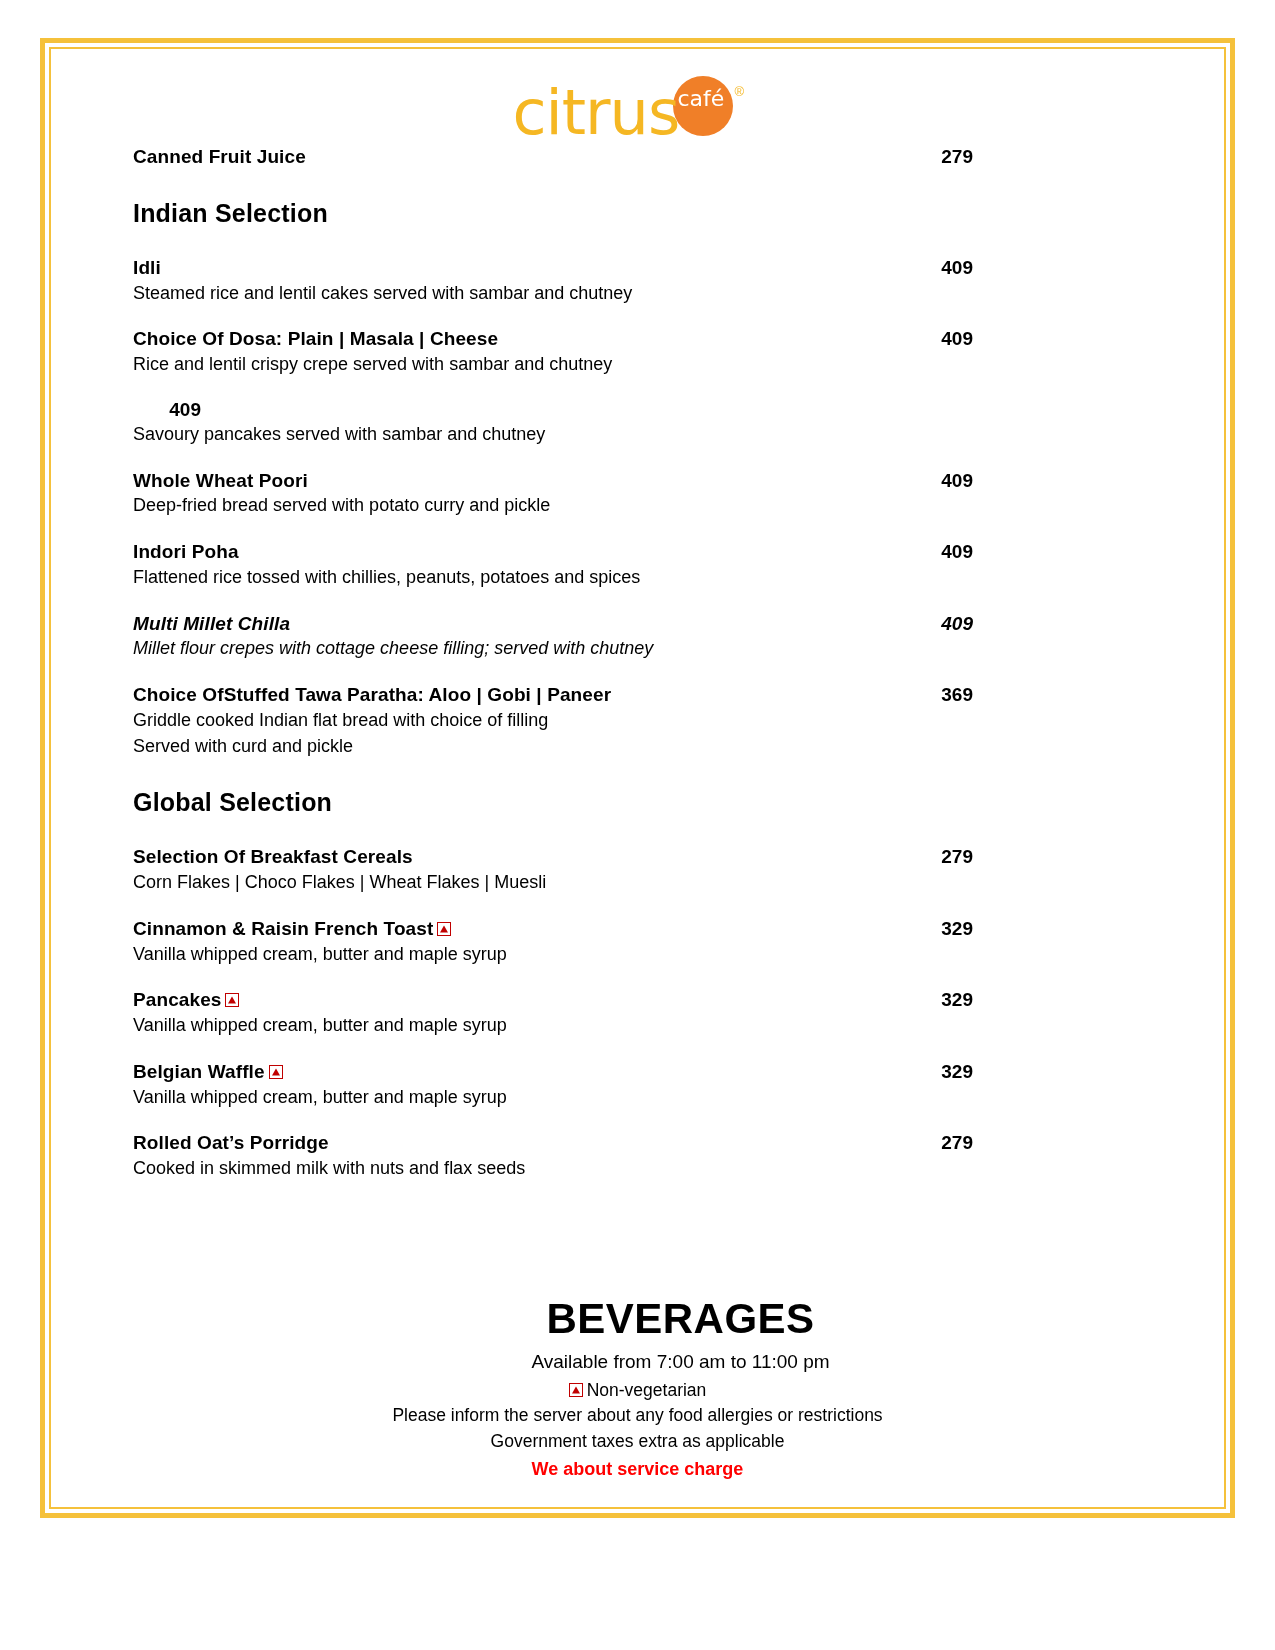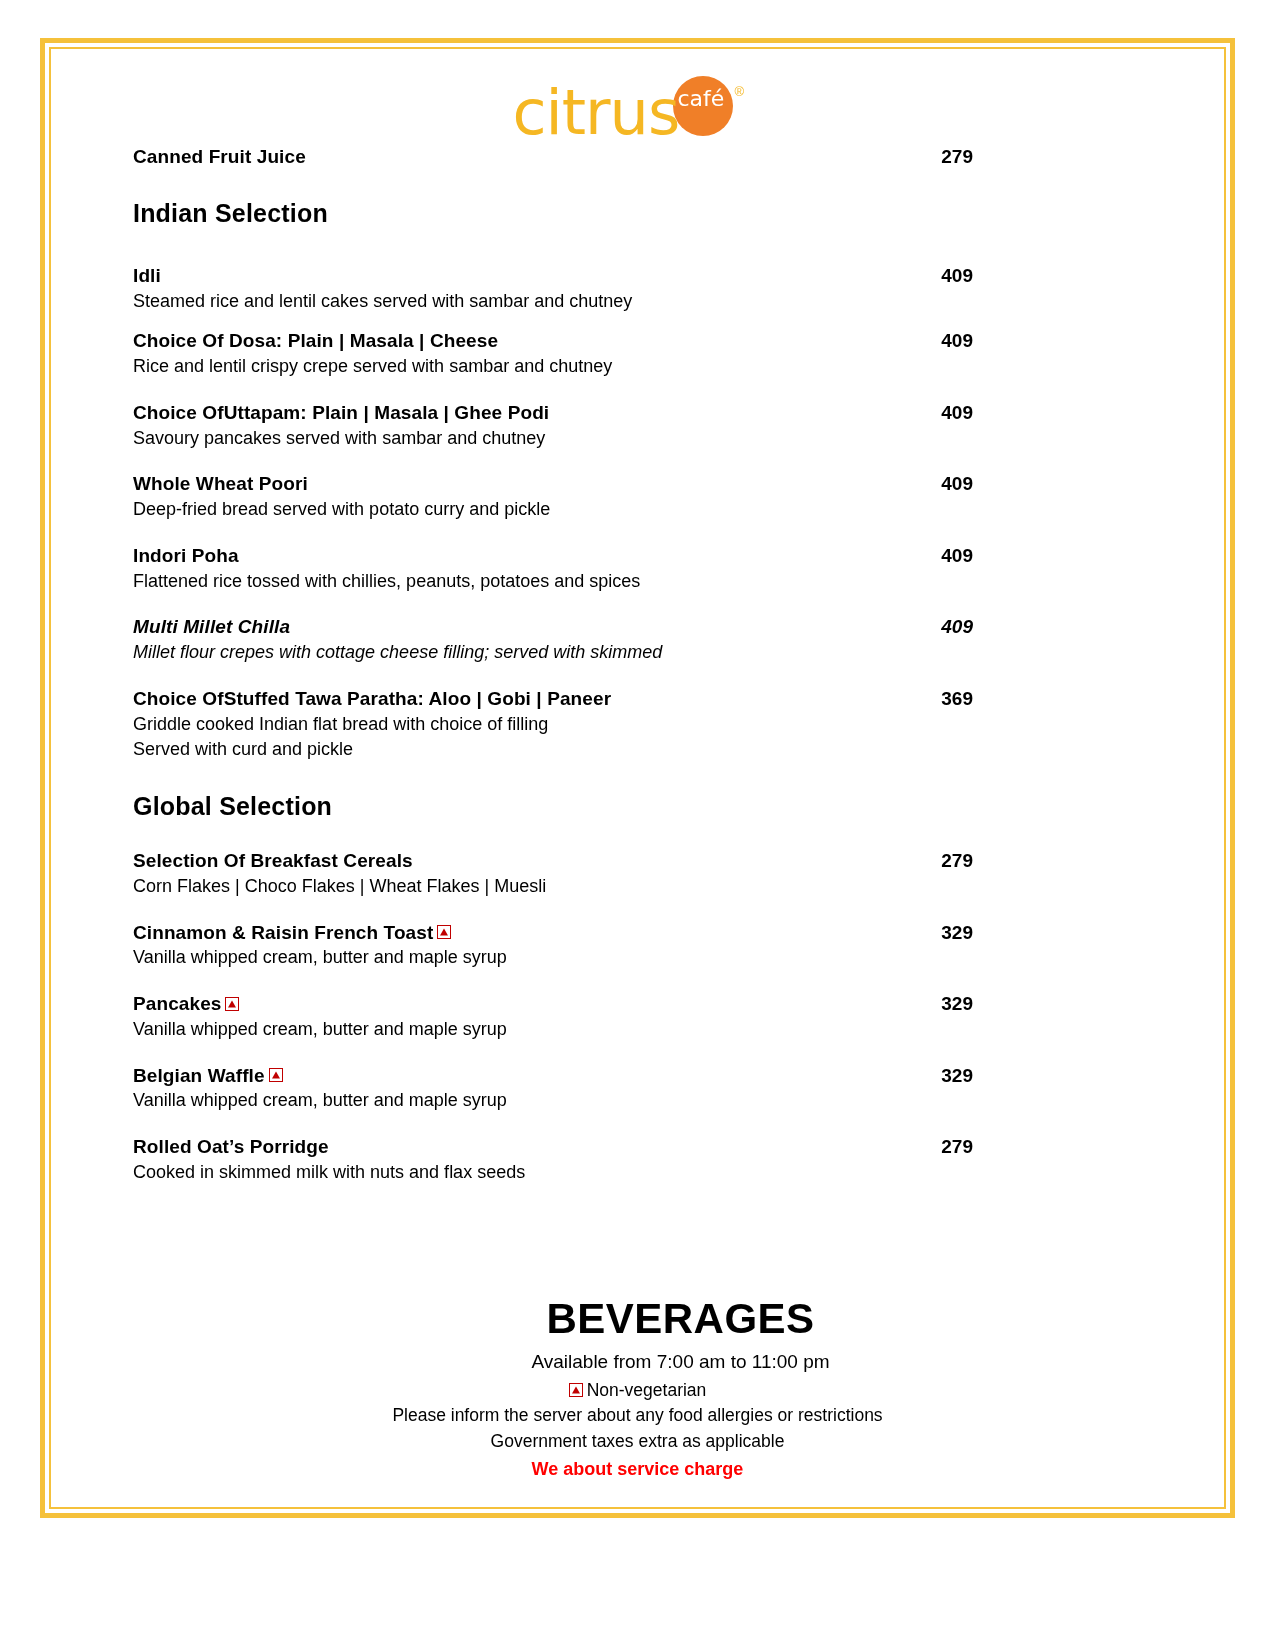--- a/index.html
+++ b/index.html
@@ -222,41 +222,40 @@
 
   <div class="menu-body">
 
     <div class="item" style="margin-bottom:30px;">
       <div class="row">
         <div class="item-name">Canned Fruit Juice</div>
         <div class="item-price">279</div>
       </div>
     </div>
 
-    <div class="section-title" style="margin-bottom:36px;">Indian Selection</div>
-
-    <div class="item" style="margin-bottom:16px;">
+    <div class="section-title" style="margin-bottom:28px;">Indian Selection</div>
+
+    <div class="item" style="margin-bottom:22px;">
       <div class="row">
         <div class="item-name">Idli</div>
         <div class="item-price">409</div>
       </div>
       <div class="item-desc">Steamed rice and lentil cakes served with sambar and chutney</div>
     </div>
 
     <div class="item" style="margin-bottom:22px;">
       <div class="row">
         <div class="item-name">Choice Of Dosa: Plain | Masala | Cheese</div>
         <div class="item-price">409</div>
       </div>
       <div class="item-desc">Rice and lentil crispy crepe served with sambar and chutney</div>
     </div>
 
     <div class="item" style="margin-bottom:22px;">
       <div class="row">
-        <div class="item-name">Choice OfUttapam: Plain | Masala | Ghee Podi</div>
         <div class="item-price">409</div>
       </div>
       <div class="item-desc">Savoury pancakes served with sambar and chutney</div>
     </div>
 
     <div class="item" style="margin-bottom:22px;">
       <div class="row">
         <div class="item-name">Whole Wheat Poori</div>
         <div class="item-price">409</div>
       </div>
@@ -269,21 +268,21 @@
         <div class="item-price">409</div>
       </div>
       <div class="item-desc">Flattened rice tossed with chillies, peanuts, potatoes and spices</div>
     </div>
 
     <div class="item" style="margin-bottom:22px;font-style:italic;">
       <div class="row">
         <div class="item-name">Multi Millet Chilla</div>
         <div class="item-price">409</div>
       </div>
-      <div class="item-desc">Millet flour crepes with cottage cheese filling; served with skimmed</div>
+      <div class="item-desc">Millet flour crepes with cottage cheese filling; served with chutney</div>
     </div>
 
     <div class="item" style="margin-bottom:30px;">
       <div class="row">
         <div class="item-name">Choice OfStuffed Tawa Paratha: Aloo | Gobi | Paneer</div>
         <div class="item-price">369</div>
       </div>
       <div class="item-desc">Griddle cooked Indian flat bread with choice of filling</div>
       <div class="item-desc">Served with curd and pickle</div>
     </div>

